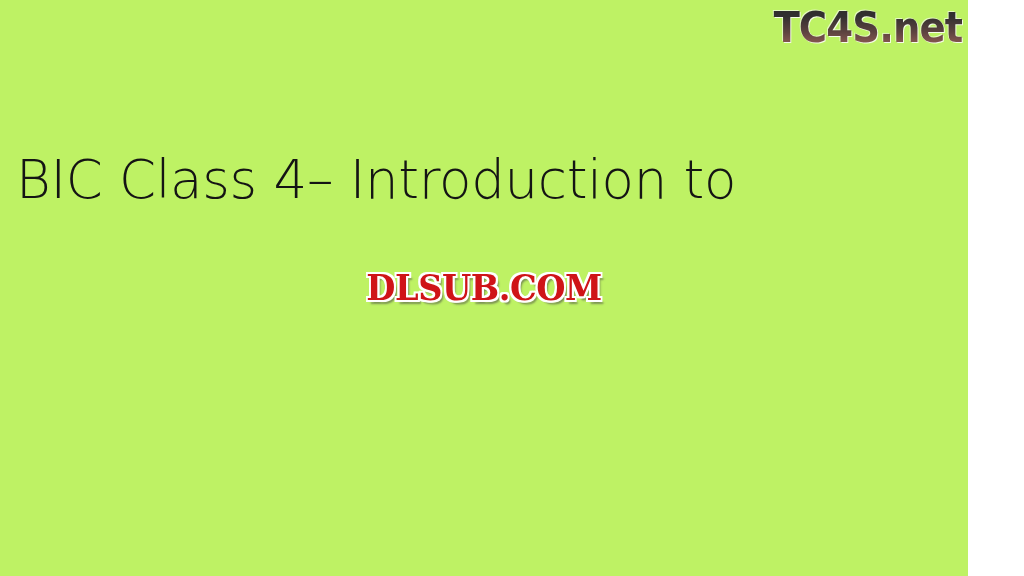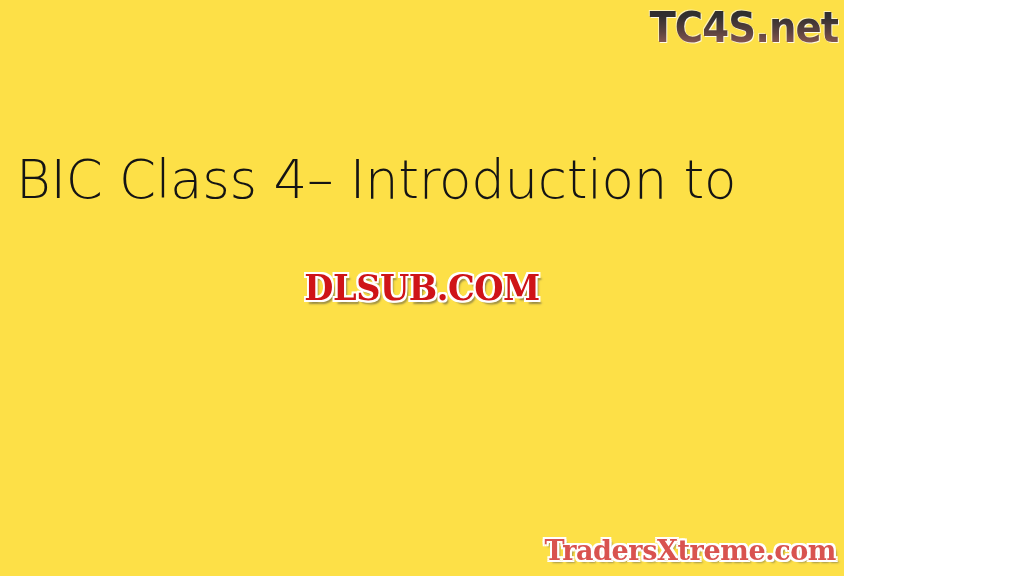--- a/index.html
+++ b/index.html
@@ -10,23 +10,23 @@
 
   body {
     width: 1024px;
     height: 576px;
     overflow: hidden;
     font-family: "Liberation Sans", sans-serif;
   }
 
   .slide {
     position: relative;
-    width: 844px;
+    width: 968px;
     height: 576px;
-    background: #fde047;
+    background: #bef264;
   }
 
   
   .title-block {
     position: absolute;
     left: 16px;
     top: 148px;
     width: 1024px;
     text-align: left;
   }
@@ -144,15 +144,14 @@
   <div class="wm-tc4s">TC4S.net</div>
 
   <div class="title-block">
     <h1 class="slide-title">
       <span class="title-line">BIC Class 4– Introduction to</span>
     </h1>
   </div>
 
   <div class="wm-dlsub">DLSUB.COM</div>
 
-  <div class="wm-tradersxtreme">TradersXtreme.com</div>
 
 </div>
 
 </body></html>

